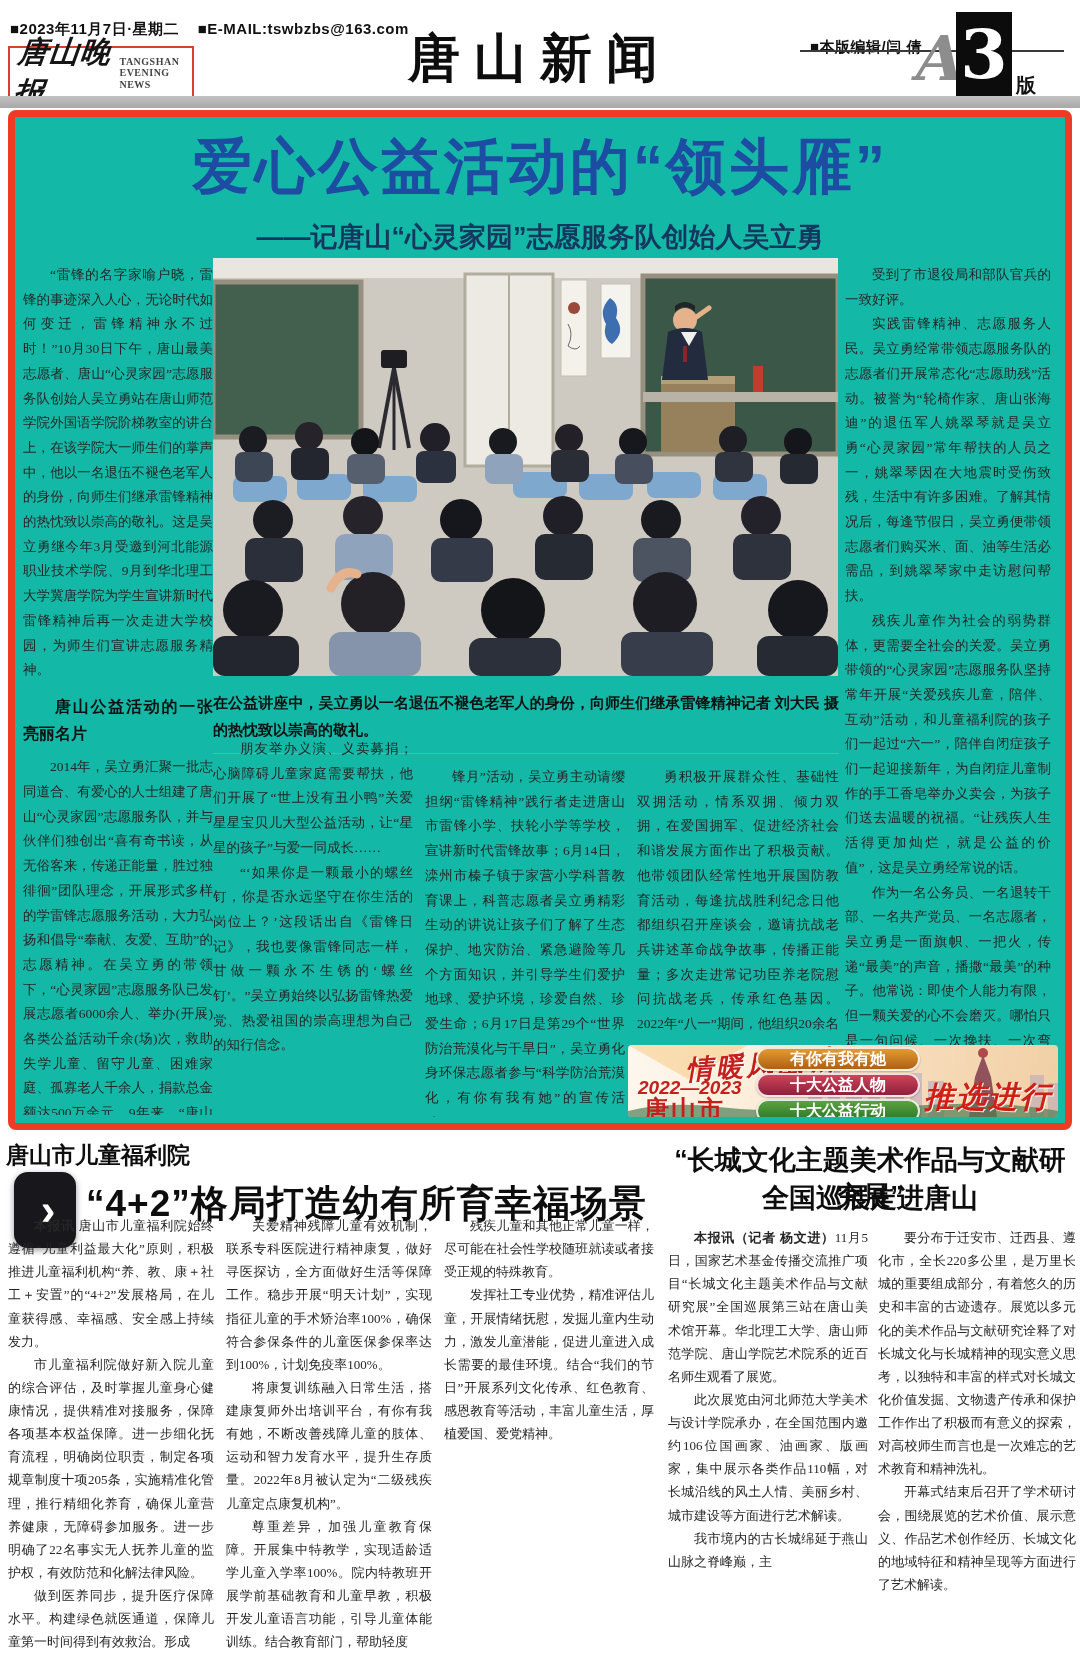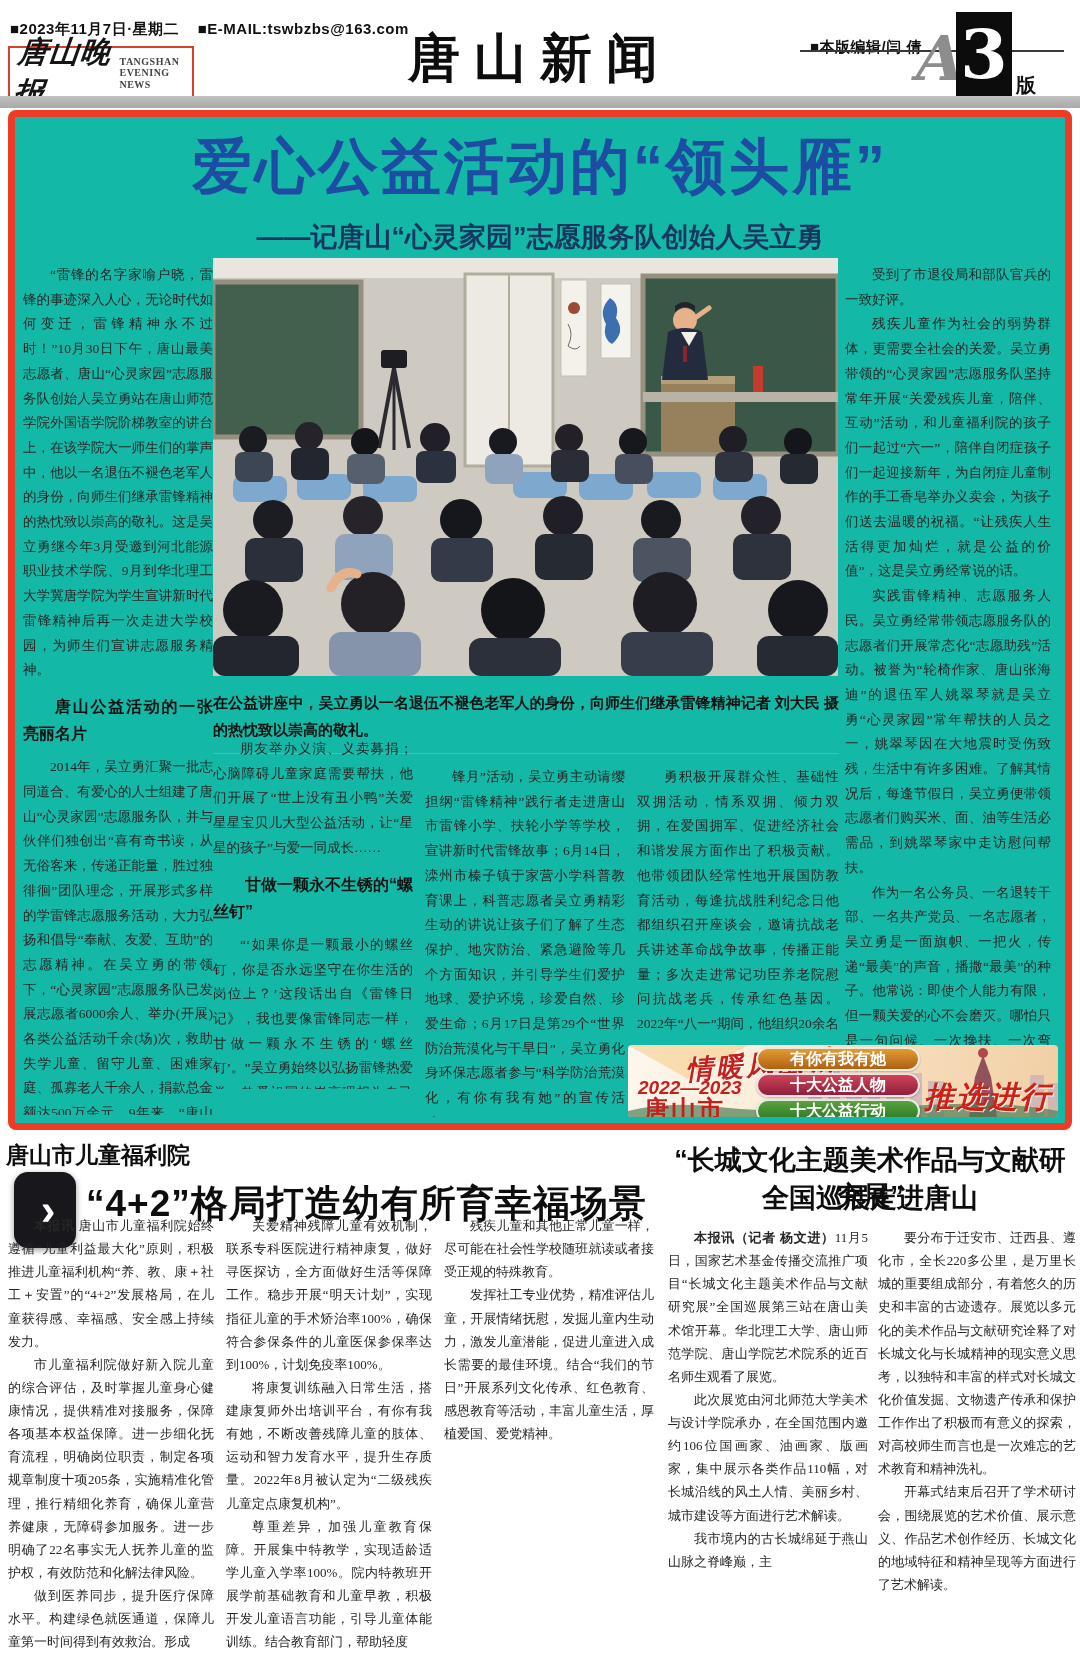--- a/index.html
+++ b/index.html
@@ -193,38 +193,37 @@
 
     <div class="abs caption" style="left:198px;top:572px;width:626px;">
       <span class="credit">记者 刘大民 摄</span>
       <span class="cap-txt">在公益讲座中，吴立勇以一名退伍不褪色老军人的身份，向师生们继承雷锋精神的热忱致以崇高的敬礼。</span>
     </div>
 
     <div class="abs hrule" style="left:198px;top:636px;width:626px;"></div>
 
     <div class="abs col" style="left:198px;top:620px;width:200px;height:352px;">
       <p>朋友举办义演、义卖募捐；心脑障碍儿童家庭需要帮扶，他们开展了“世上没有丑小鸭”关爱星星宝贝儿大型公益活动，让“星星的孩子”与爱一同成长……</p>
-      <p class="sh">甘做一颗永不生锈的“螺丝钉”</p>
       <p>“‘如果你是一颗最小的螺丝钉，你是否永远坚守在你生活的岗位上？’这段话出自《雷锋日记》，我也要像雷锋同志一样，甘做一颗永不生锈的‘螺丝钉’。”吴立勇始终以弘扬雷锋热爱党、热爱祖国的崇高理想为自己的知行信念。</p>
 
     </div>
 
     <div class="abs col" style="left:410px;top:648px;width:200px;height:352px;">
       <p>锋月”活动，吴立勇主动请缨担纲“雷锋精神”践行者走进唐山市雷锋小学、扶轮小学等学校，宣讲新时代雷锋故事；6月14日，滦州市榛子镇于家营小学科普教育课上，科普志愿者吴立勇精彩生动的讲说让孩子们了解了生态保护、地灾防治、紧急避险等几个方面知识，并引导学生们爱护地球、爱护环境，珍爱自然、珍爱生命；6月17日是第29个“世界防治荒漠化与干旱日”，吴立勇化身环保志愿者参与“科学防治荒漠化，有你有我有她”的宣传活动……</p>
 
     </div>
 
     <div class="abs col" style="left:622px;top:648px;width:202px;height:276px;">
       <p>勇积极开展群众性、基础性双拥活动，情系双拥、倾力双拥，在爱国拥军、促进经济社会和谐发展方面作出了积极贡献。他带领团队经常性地开展国防教育活动，每逢抗战胜利纪念日他都组织召开座谈会，邀请抗战老兵讲述革命战争故事，传播正能量；多次走进常记功臣养老院慰问抗战老兵，传承红色基因。2022年“八一”期间，他组织20余名文艺志愿者走进滦州武警中队开展“送文化进军营”活动，为部队官兵送上了一场精彩纷呈的文化盛宴，</p>
     </div>
 
     <div class="abs col" style="left:830px;top:146px;width:206px;height:852px;">
       <p>受到了市退役局和部队官兵的一致好评。</p>
+      <p>实践雷锋精神、志愿服务人民。吴立勇经常带领志愿服务队的志愿者们开展常态化“志愿助残”活动。被誉为“轮椅作家、唐山张海迪”的退伍军人姚翠琴就是吴立勇“心灵家园”常年帮扶的人员之一，姚翠琴因在大地震时受伤致残，生活中有许多困难。了解其情况后，每逢节假日，吴立勇便带领志愿者们购买米、面、油等生活必需品，到姚翠琴家中走访慰问帮扶。</p>
       <p>残疾儿童作为社会的弱势群体，更需要全社会的关爱。吴立勇带领的“心灵家园”志愿服务队坚持常年开展“关爱残疾儿童，陪伴、互动”活动，和儿童福利院的孩子们一起过“六一”，陪伴自闭症孩子们一起迎接新年，为自闭症儿童制作的手工香皂举办义卖会，为孩子们送去温暖的祝福。“让残疾人生活得更加灿烂，就是公益的价值”，这是吴立勇经常说的话。</p>
-      <p>实践雷锋精神、志愿服务人民。吴立勇经常带领志愿服务队的志愿者们开展常态化“志愿助残”活动。被誉为“轮椅作家、唐山张海迪”的退伍军人姚翠琴就是吴立勇“心灵家园”常年帮扶的人员之一，姚翠琴因在大地震时受伤致残，生活中有许多困难。了解其情况后，每逢节假日，吴立勇便带领志愿者们购买米、面、油等生活必需品，到姚翠琴家中走访慰问帮扶。</p>
       <p>作为一名公务员、一名退转干部、一名共产党员、一名志愿者，吴立勇是一面旗帜、一把火，传递“最美”的声音，播撒“最美”的种子。他常说：即使个人能力有限，但一颗关爱的心不会磨灭。哪怕只是一句问候、一次搀扶、一次弯腰，都是为社会公益、慈善、福利事业、生态环保及建设和谐文明的社会贡献出自己的微薄之力！</p>
 
     </div>
 
     <div class="abs banner" style="left:613px;top:928px;width:430px;height:72px;">
       <svg width="430" height="72" viewBox="0 0 430 72">
         <g fill="#b7a6bd" opacity="0.55">
           <rect x="180" y="34" width="14" height="38"></rect>
             <rect x="200" y="26" width="12" height="46"></rect>
           <rect x="218" y="38" width="16" height="34"></rect>

